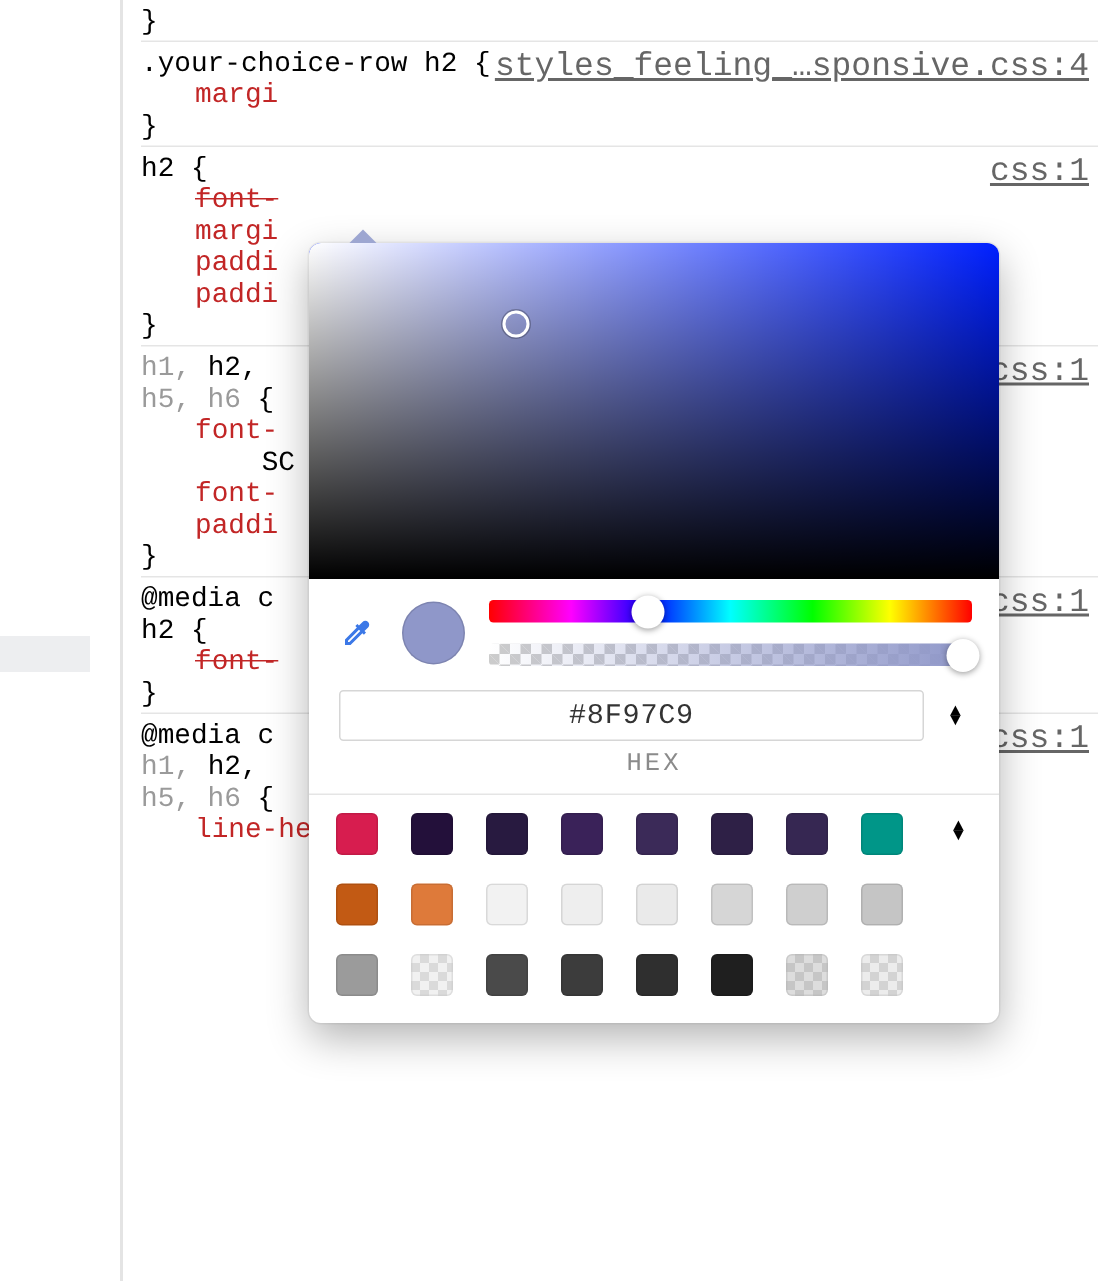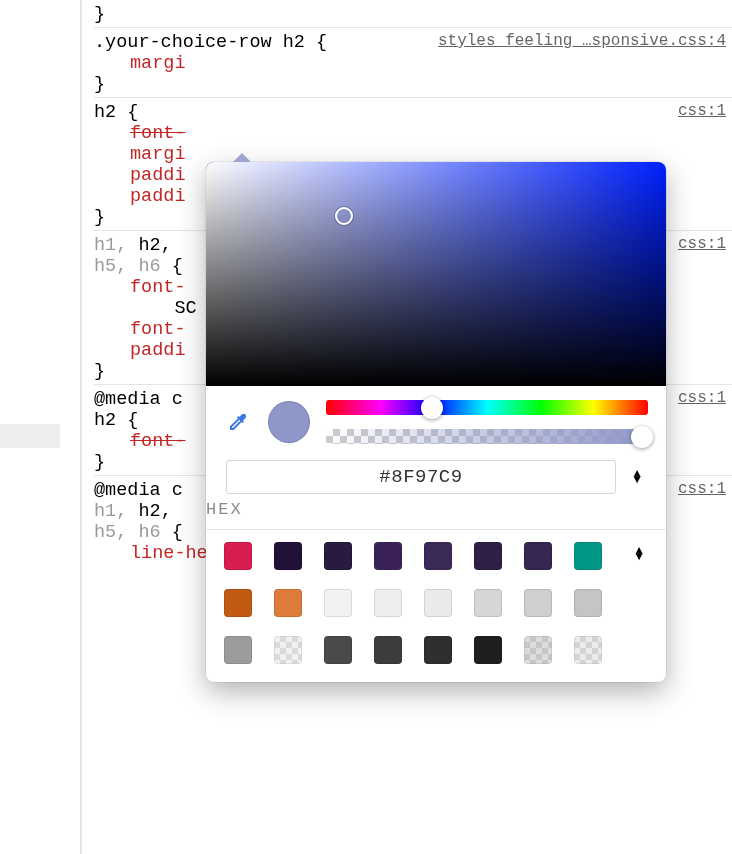--- a/index.html
+++ b/index.html
@@ -48,21 +48,21 @@
     padding-top: 4px;
     padding-bottom: 2px;
   }
   .rule:first-child { border-top: none; }
   .source-link {
     position: absolute;
     right: 6px;
     top: 4px;
     color: #666;
     text-decoration: underline;
-    font-size: 16px;
+    font-size: 22px;
     white-space: nowrap;
   }
   .selector { color: #000; }
   .selector .dim { color: #9a9a9a; }
   .brace { color: #000; }
   .decl { padding-left: 36px; white-space: pre; }
   .prop { color: #c22626; }
   .val  { color: #000; }
   .punct { color: #000; }
   .strike { text-decoration: line-through; }
@@ -197,21 +197,21 @@
   .format-switch {
     width: 18px;
     line-height: 6px;
     font-size: 12px;
     color: #000;
     text-align: center;
     cursor: pointer;
     user-select: none;
   }
   .format-label {
-    text-align: left;
+    text-align: center;
     color: #8b8b8b;
     font-size: 17px;
     letter-spacing: 2px;
     padding: 2px 0 10px 0;
   }
 
   .palette-sep { height: 1px; background: #e5e5e5; margin: 0; }
   .palette {
     padding: 12px 18px 18px 18px;
     display: flex;

